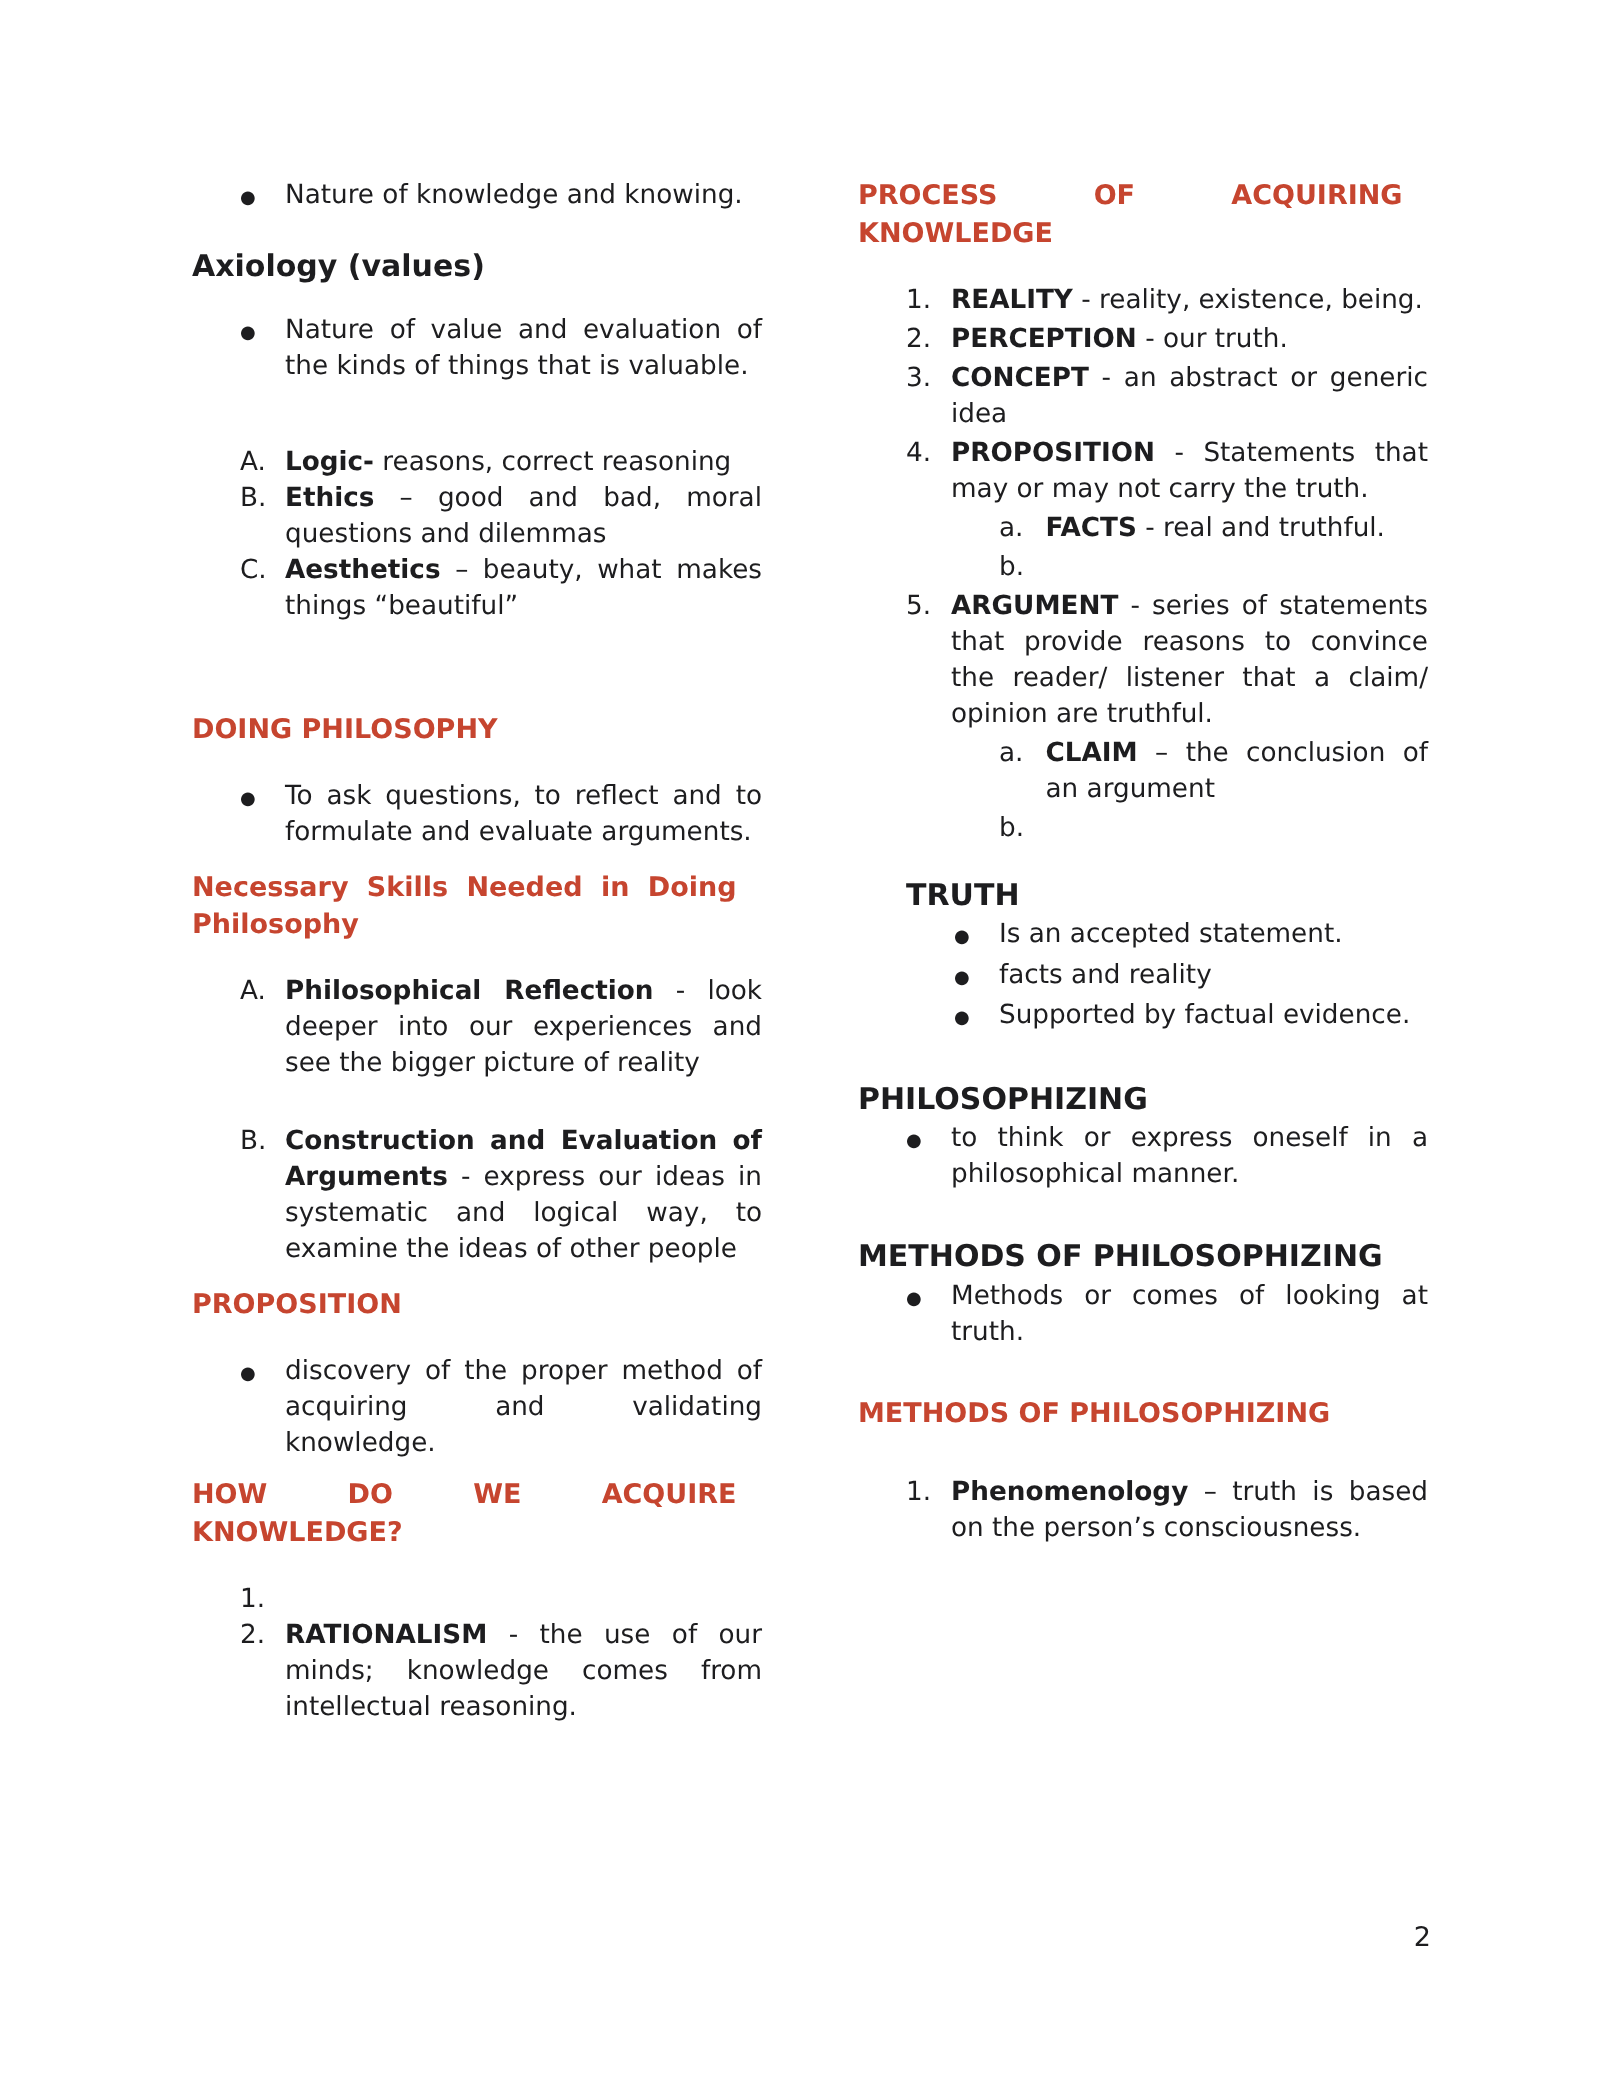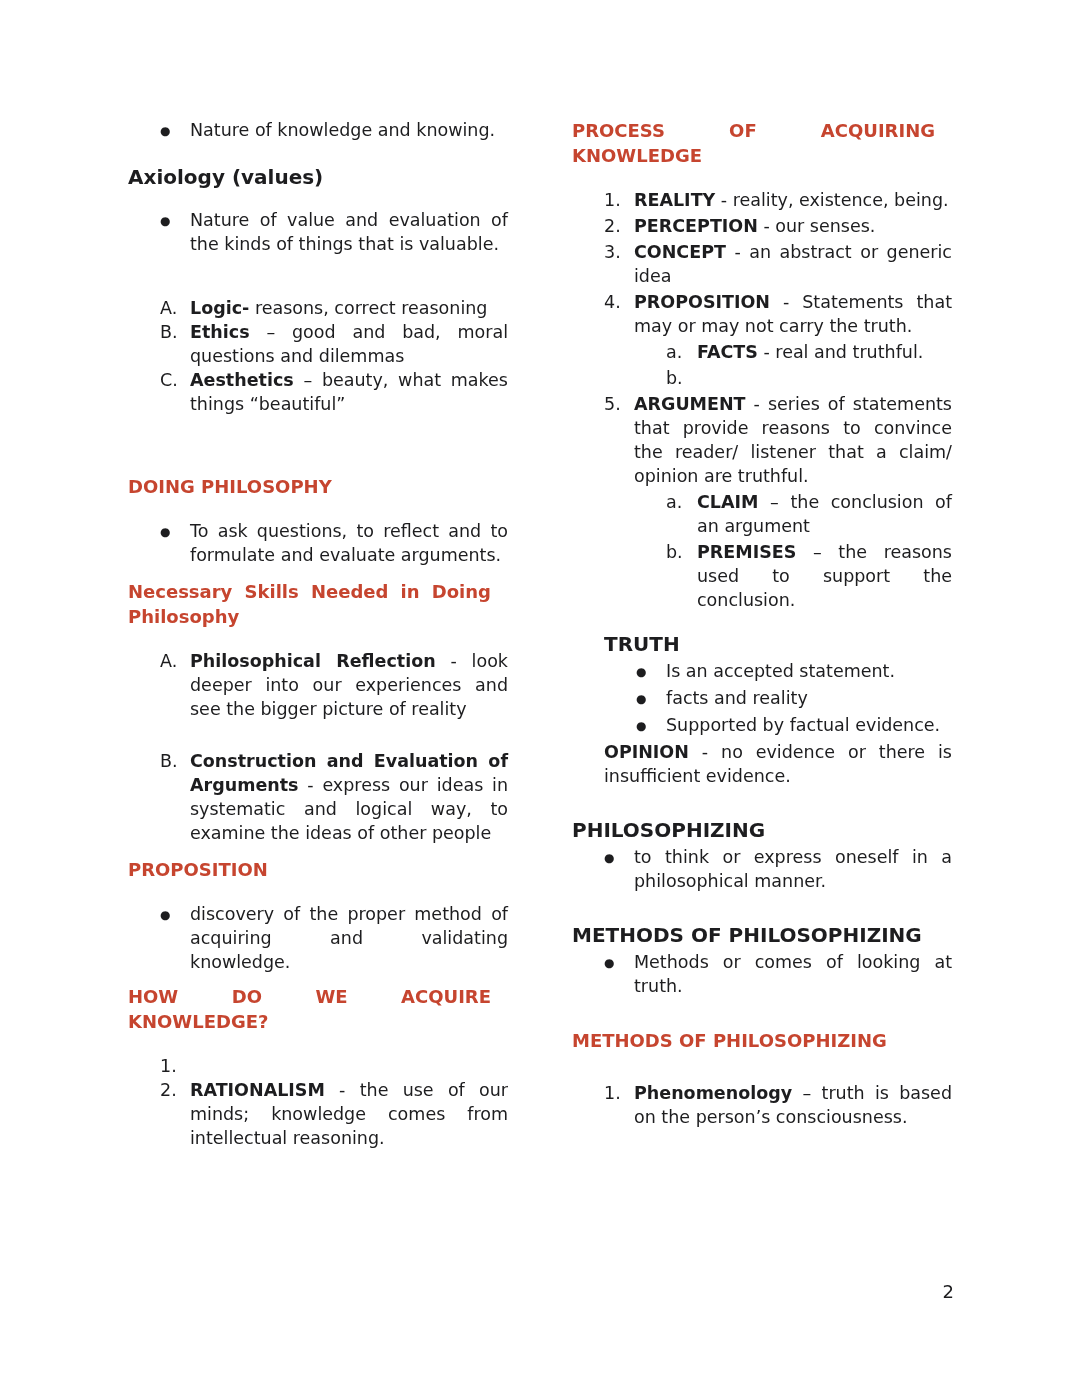--- a/index.html
+++ b/index.html
@@ -159,21 +159,21 @@
     <div class="col">
 
       <div class="h-orange">PROCESS OF ACQUIRING KNOWLEDGE</div>
 
       <div class="li tight">
         <span class="mk">1.</span>
         <div class="tx"><b>REALITY</b><span> - reality, existence, being.</span></div>
       </div>
       <div class="li tight">
         <span class="mk">2.</span>
-        <div class="tx"><b>PERCEPTION</b><span> - our senses.</span></div>
+        <div class="tx"><b>PERCEPTION</b><span> - our truth.</span></div>
       </div>
       <div class="li tight">
         <span class="mk">3.</span>
         <div class="tx"><b>CONCEPT</b><span> - an abstract or generic idea</span></div>
       </div>
       <div class="li tight">
         <span class="mk">4.</span>
         <div class="tx"><b>PROPOSITION</b><span> - Statements that may or may not carry the truth.</span></div>
       </div>
 
@@ -192,39 +192,37 @@
         <div class="tx"><b>ARGUMENT</b><span> - series of statements that provide reasons to convince the reader/ listener that a claim/ opinion are truthful.</span></div>
       </div>
 
       <div class="sub mb20">
         <div class="li tight">
           <span class="mk">a.</span>
           <div class="tx"><b>CLAIM</b><span> – the conclusion of an argument</span></div>
         </div>
         <div class="li tight">
           <span class="mk">b.</span>
-          <div class="tx"><b>PREMISES</b><span> – the reasons used to support the conclusion.</span></div>
         </div>
       </div>
 
       <div class="indent32">
         <div class="h-black tight">TRUTH</div>
         <div class="li tight">
           <span class="mk bullet">●</span>
           <div class="tx">Is an accepted statement.</div>
         </div>
         <div class="li tight">
           <span class="mk bullet">●</span>
           <div class="tx">facts and reality</div>
         </div>
         <div class="li tight">
           <span class="mk bullet">●</span>
           <div class="tx">Supported by factual evidence.</div>
         </div>
-        <div class="para"><b>OPINION</b><span> - no evidence or there is insufficient evidence.</span></div>
       </div>
 
       <div class="h-black mt30 tight">PHILOSOPHIZING</div>
       <div class="li">
         <span class="mk bullet">●</span>
         <div class="tx">to think or express oneself in a philosophical manner.</div>
       </div>
 
       <div class="h-black mt30 tight">METHODS OF PHILOSOPHIZING</div>
       <div class="li">

